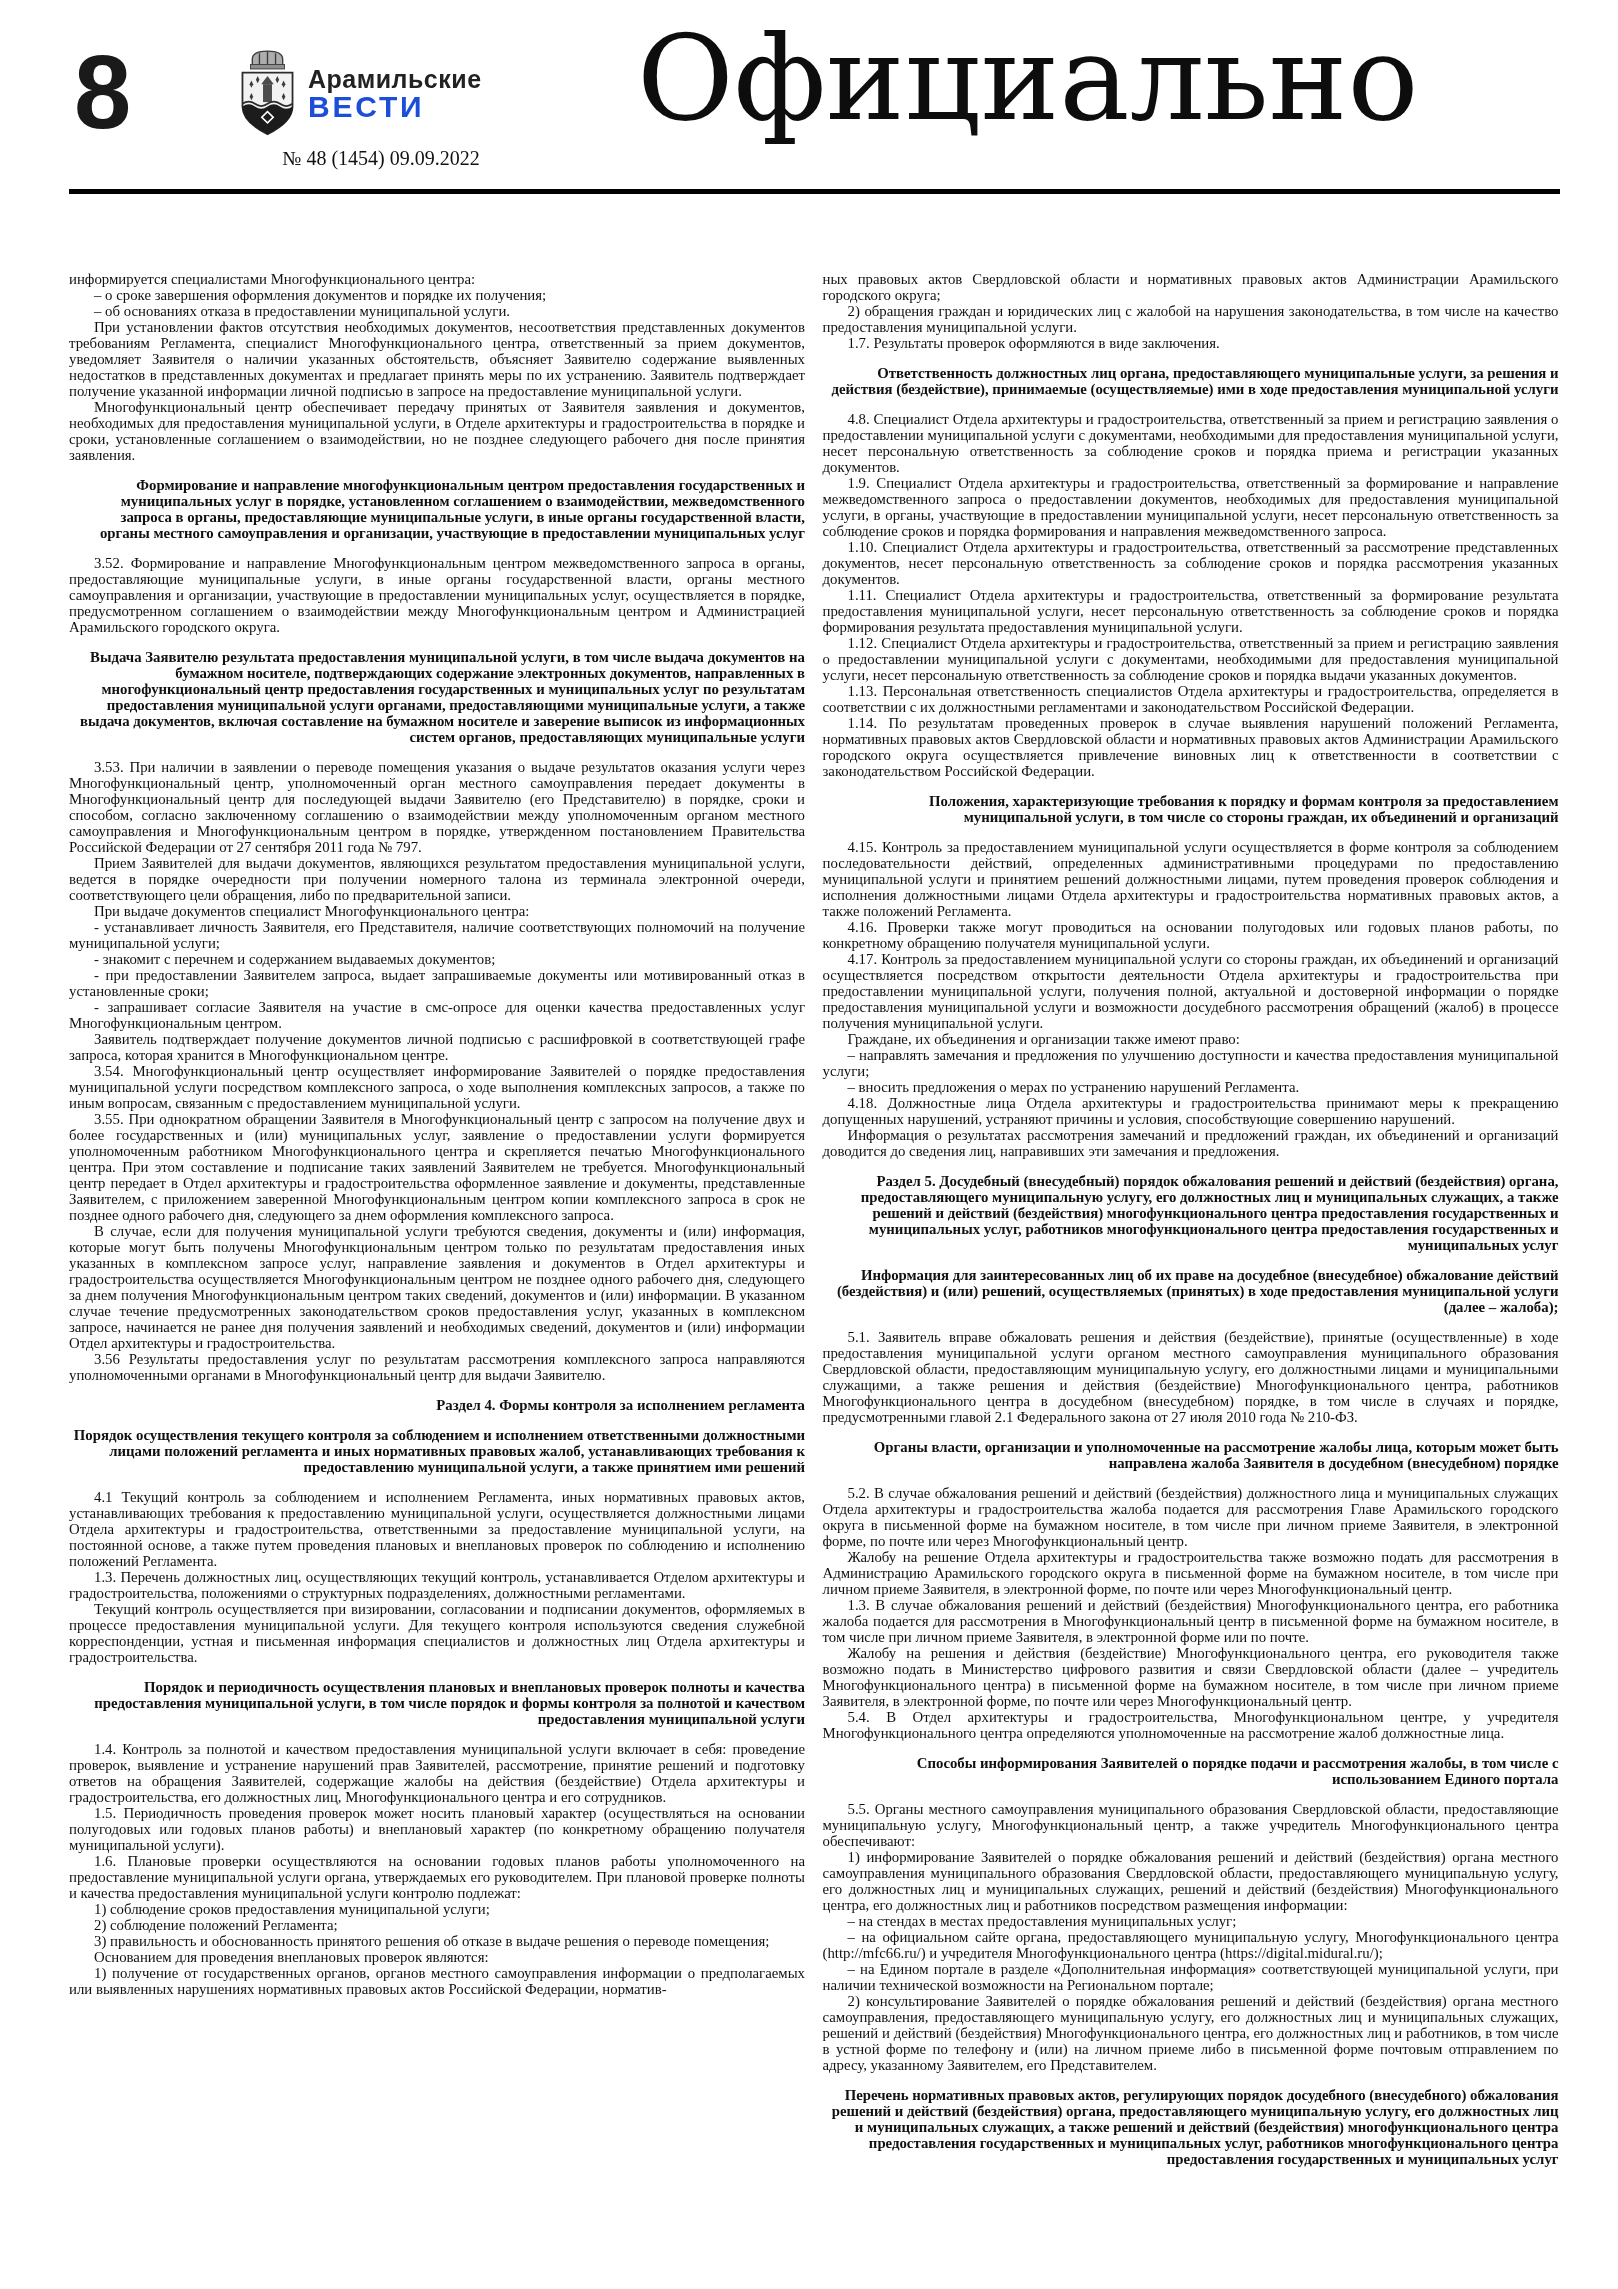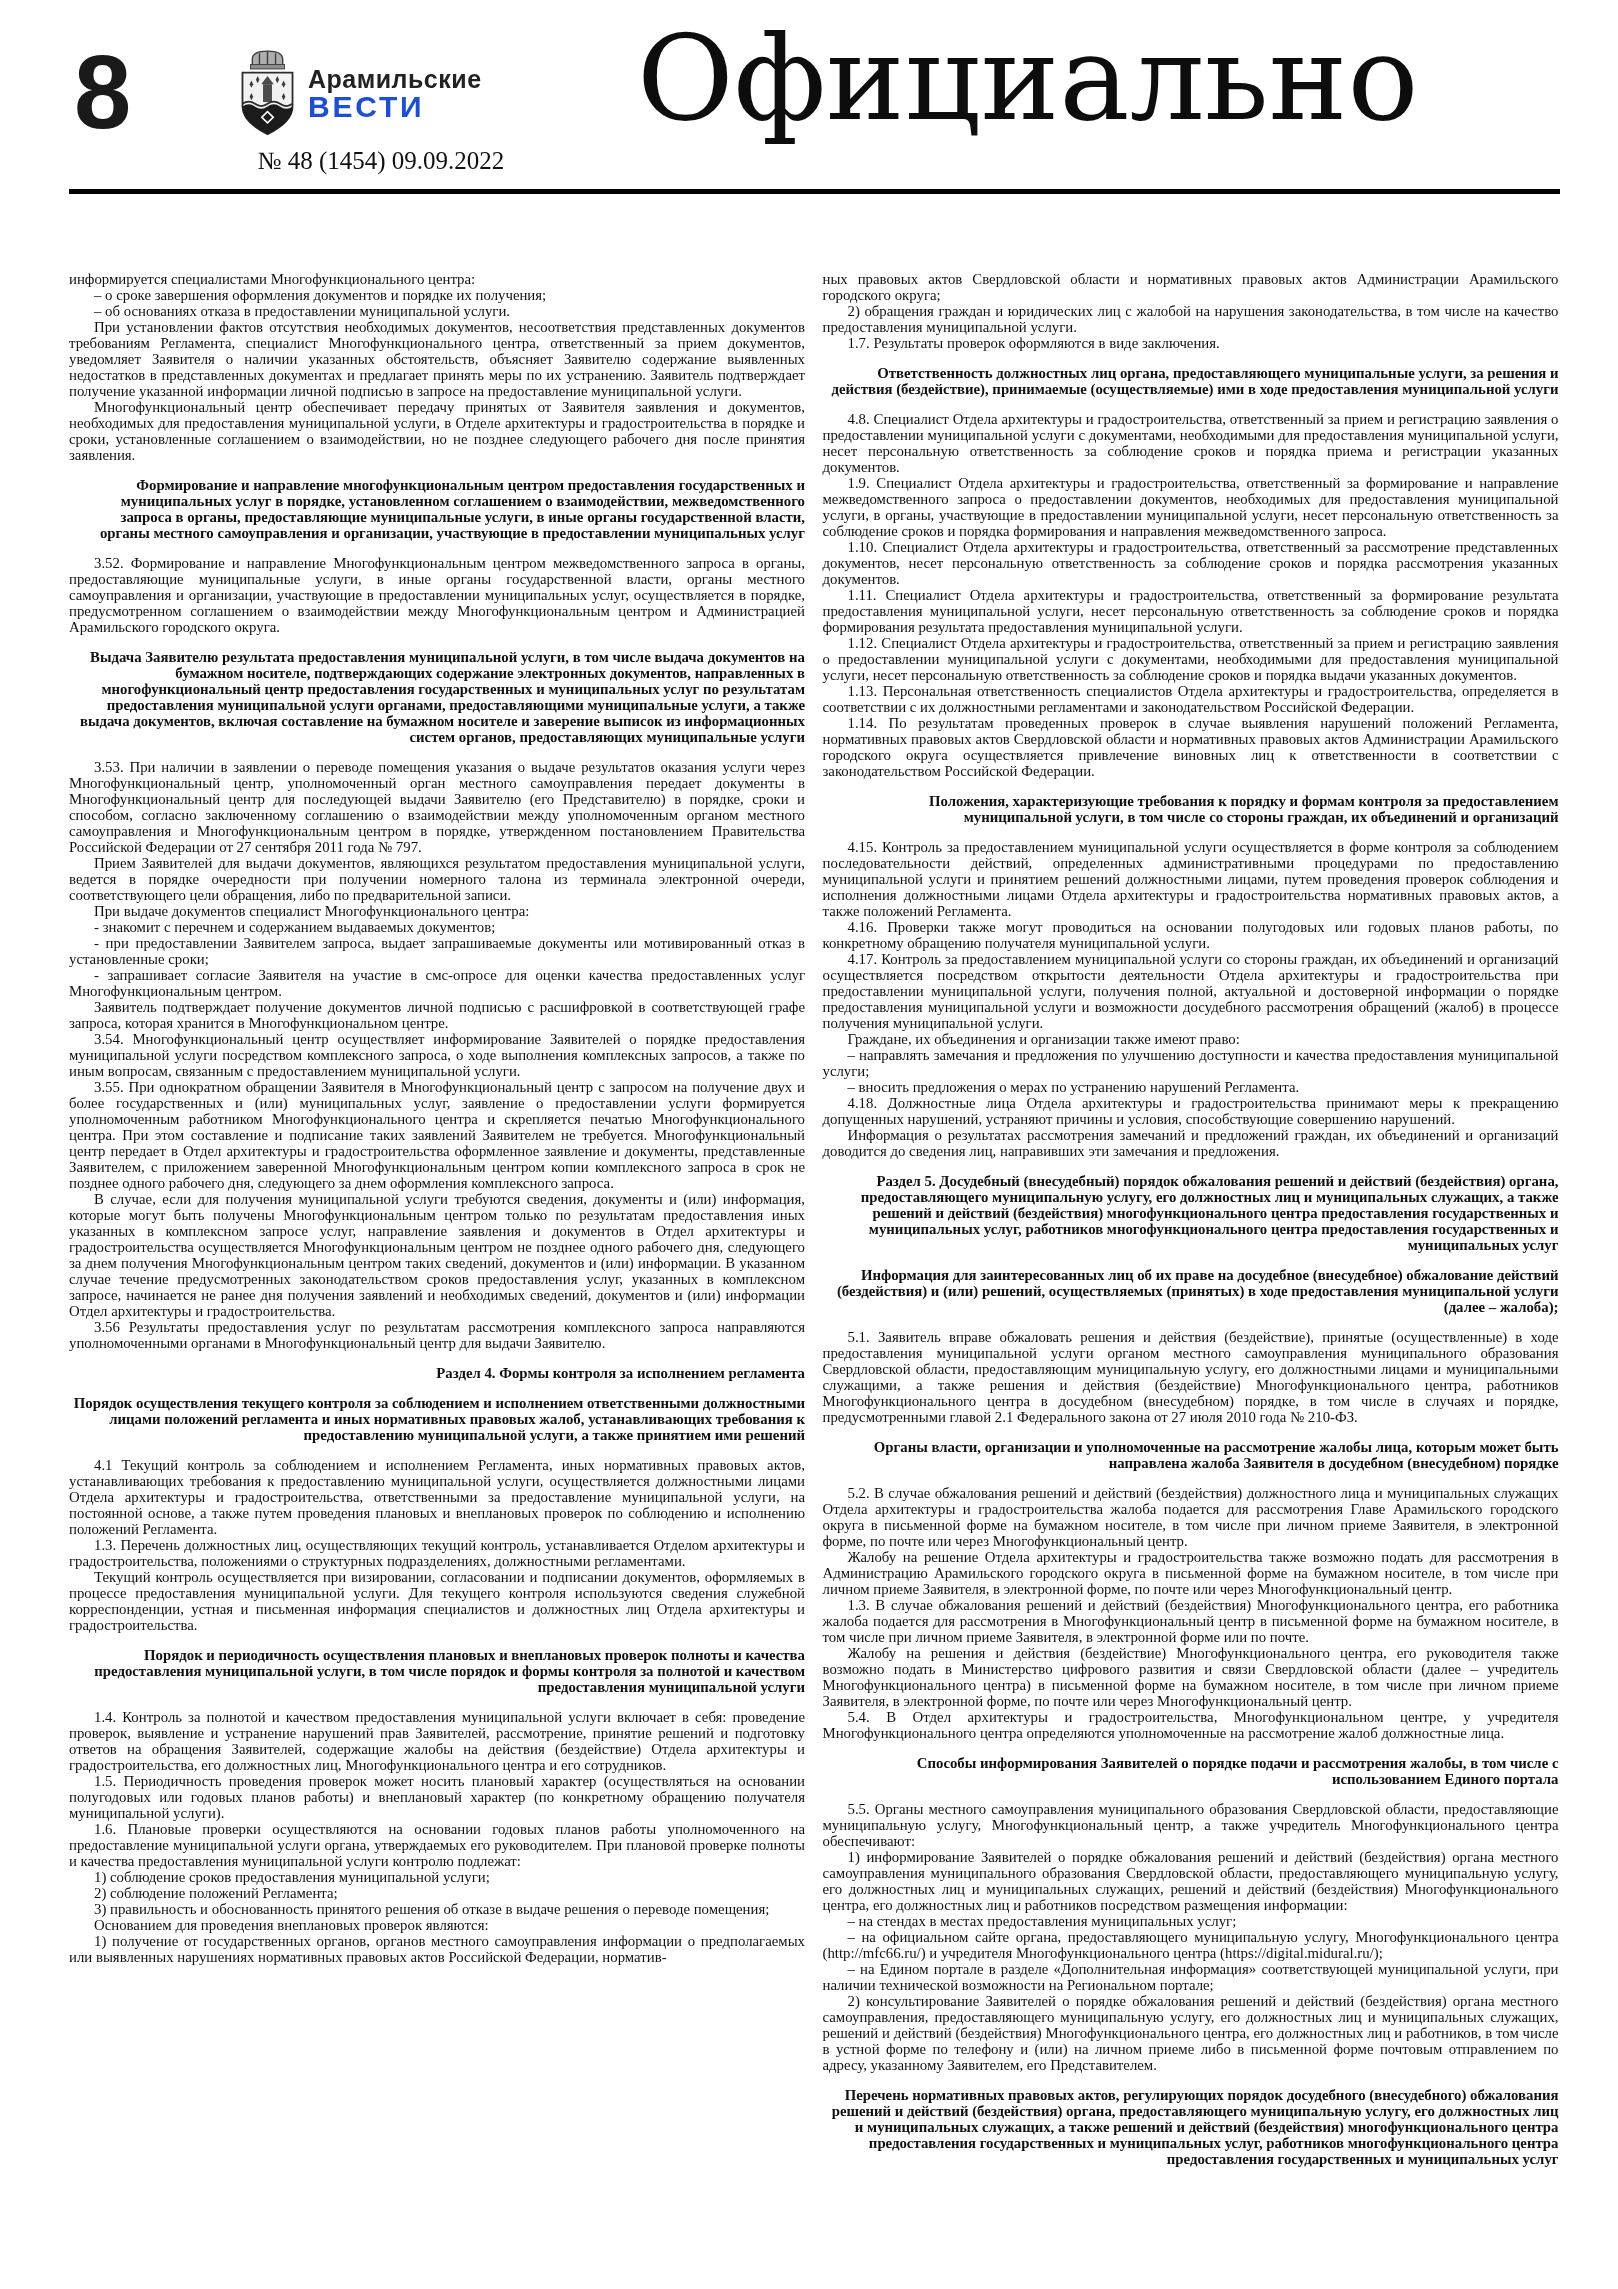--- a/index.html
+++ b/index.html
@@ -22,21 +22,21 @@
   .brand-top {
     font-family:"Liberation Sans", sans-serif; font-weight:bold;
     font-size:25px; line-height:1.05; color:#222; letter-spacing:0.5px;
   }
   .brand-bottom {
     font-family:"Liberation Sans", sans-serif; font-weight:bold;
     font-size:30px; line-height:1.0; color:#1d4ed8; letter-spacing:2.8px;
   }
   .issue {
     margin-top:7.4px; text-align:center; width:100%;
-    font-family:"Liberation Serif", serif; font-size:25px; color:#111;
+    font-family:"Liberation Serif", serif; font-size:20px; color:#111;
   }
   .section-script {
     position:absolute; left:637px; top:11px; width:757px; text-align:center;
     font-family:"DejaVu Serif", serif; 
     font-size:118px; line-height:1.15; color:#0d0d0d;
   }
   .rule { position:absolute; top:189px; left:69px; width:1491px; height:4.6px; background:#000; }
   
   .cols {
     position:absolute; top:271px; left:69px; width:1491px;
@@ -103,20 +103,21 @@
         <p class="para">– о сроке завершения оформления документов и порядке их получения;</p>
         <p class="para">– об основаниях отказа в предоставлении муниципальной услуги.</p>
         <p class="para">При установлении фактов отсутствия необходимых документов, несоответствия представленных документов требованиям Регламента, специалист Многофункционального центра, ответственный за прием документов, уведомляет Заявителя о наличии указанных обстоятельств, объясняет Заявителю содержание выявленных недостатков в представленных документах и предлагает принять меры по их устранению. Заявитель подтверждает получение указанной информации личной подписью в запросе на предоставление муниципальной услуги.</p>
         <p class="para">Многофункциональный центр обеспечивает передачу принятых от Заявителя заявления и документов, необходимых для предоставления муниципальной услуги, в Отделе архитектуры и градостроительства в порядке и сроки, установленные соглашением о взаимодействии, но не позднее следующего рабочего дня после принятия заявления.</p>
         <p class="head">Формирование и направление многофункциональным центром предоставления государственных и муниципальных услуг в порядке, установленном соглашением о взаимодействии, межведомственного запроса  в органы, предоставляющие муниципальные услуги, в иные органы государственной власти, органы местного самоуправления и организации, участвующие в предоставлении муниципальных услуг</p>
         <p class="para">3.52. Формирование и направление Многофункциональным центром межведомственного запроса в органы, предоставляющие муниципальные услуги, в иные органы государственной власти, органы местного самоуправления и организации, участвующие в предоставлении муниципальных услуг, осуществляется в порядке, предусмотренном соглашением о взаимодействии между Многофункциональным центром и Администрацией Арамильского городского округа.</p>
         <p class="head">Выдача Заявителю результата предоставления муниципальной услуги, в том числе выдача документов на бумажном носителе, подтверждающих содержание электронных документов, направленных в многофункциональный центр предоставления государственных и муниципальных услуг по результатам предоставления муниципальной услуги органами, предоставляющими муниципальные услуги, а также выдача документов, включая составление на бумажном носителе и заверение выписок из информационных систем органов, предоставляющих муниципальные услуги</p>
         <p class="para">3.53. При наличии в заявлении о переводе помещения указания о выдаче результатов оказания услуги через Многофункциональный центр, уполномоченный орган местного самоуправления передает документы в Многофункциональный центр для последующей выдачи Заявителю (его Представителю) в порядке, сроки и способом, согласно заключенному соглашению о взаимодействии между уполномоченным органом местного самоуправления и Многофункциональным центром в порядке, утвержденном постановлением Правительства Российской Федерации от 27 сентября 2011 года № 797.</p>
         <p class="para">Прием Заявителей для выдачи документов, являющихся результатом предоставления муниципальной услуги, ведется в порядке очередности при получении номерного талона из терминала электронной очереди, соответствующего цели обращения, либо по предварительной записи.</p>
         <p class="para">При выдаче документов специалист Многофункционального центра:</p>
+        <p class="para">- устанавливает личность Заявителя, его Представителя, наличие соответствующих полномочий на получение муниципальной услуги;</p>
         <p class="para">- знакомит с перечнем и содержанием выдаваемых документов;</p>
         <p class="para">- при предоставлении Заявителем запроса, выдает запрашиваемые документы или мотивированный отказ в установленные сроки;</p>
         <p class="para">- запрашивает согласие Заявителя на участие в смс-опросе для оценки качества предоставленных услуг Многофункциональным центром.</p>
         <p class="para">Заявитель подтверждает получение документов личной подписью  с расшифровкой в соответствующей графе запроса, которая хранится  в Многофункциональном центре.</p>
         <p class="para">3.54. Многофункциональный центр осуществляет информирование Заявителей о порядке предоставления муниципальной услуги посредством комплексного запроса, о ходе выполнения комплексных запросов, а также по иным вопросам, связанным с предоставлением муниципальной услуги.</p>
         <p class="para">3.55. При однократном обращении Заявителя в Многофункциональный центр с запросом на получение двух и более государственных и (или) муниципальных услуг, заявление о предоставлении услуги формируется уполномоченным работником Многофункционального центра и скрепляется печатью Многофункционального центра. При этом составление и подписание таких заявлений Заявителем не требуется. Многофункциональный центр передает в Отдел архитектуры и градостроительства оформленное заявление и документы, представленные Заявителем, с приложением заверенной Многофункциональным центром копии комплексного запроса в срок не позднее одного рабочего дня, следующего за днем оформления комплексного запроса.</p>
         <p class="para">В случае, если для получения муниципальной услуги требуются сведения, документы и (или) информация, которые могут быть получены Многофункциональным центром только по результатам предоставления иных указанных в комплексном запросе услуг, направление заявления и документов в Отдел архитектуры и градостроительства осуществляется Многофункциональным центром не позднее одного рабочего дня, следующего за днем получения Многофункциональным центром таких сведений, документов и (или) информации. В указанном случае течение предусмотренных законодательством сроков предоставления услуг, указанных в комплексном запросе, начинается не ранее дня получения заявлений и необходимых сведений, документов и (или) информации Отдел архитектуры и градостроительства.</p>
         <p class="para">3.56 Результаты предоставления услуг по результатам рассмотрения комплексного запроса направляются уполномоченными органами в Многофункциональный центр для выдачи Заявителю.</p>
         <p class="head">Раздел 4. Формы контроля за исполнением регламента</p>
         <p class="head">Порядок осуществления текущего контроля за соблюдением и исполнением ответственными должностными лицами положений регламента и иных нормативных правовых жалоб, устанавливающих требования к предоставлению муниципальной услуги, а также принятием ими решений</p>

